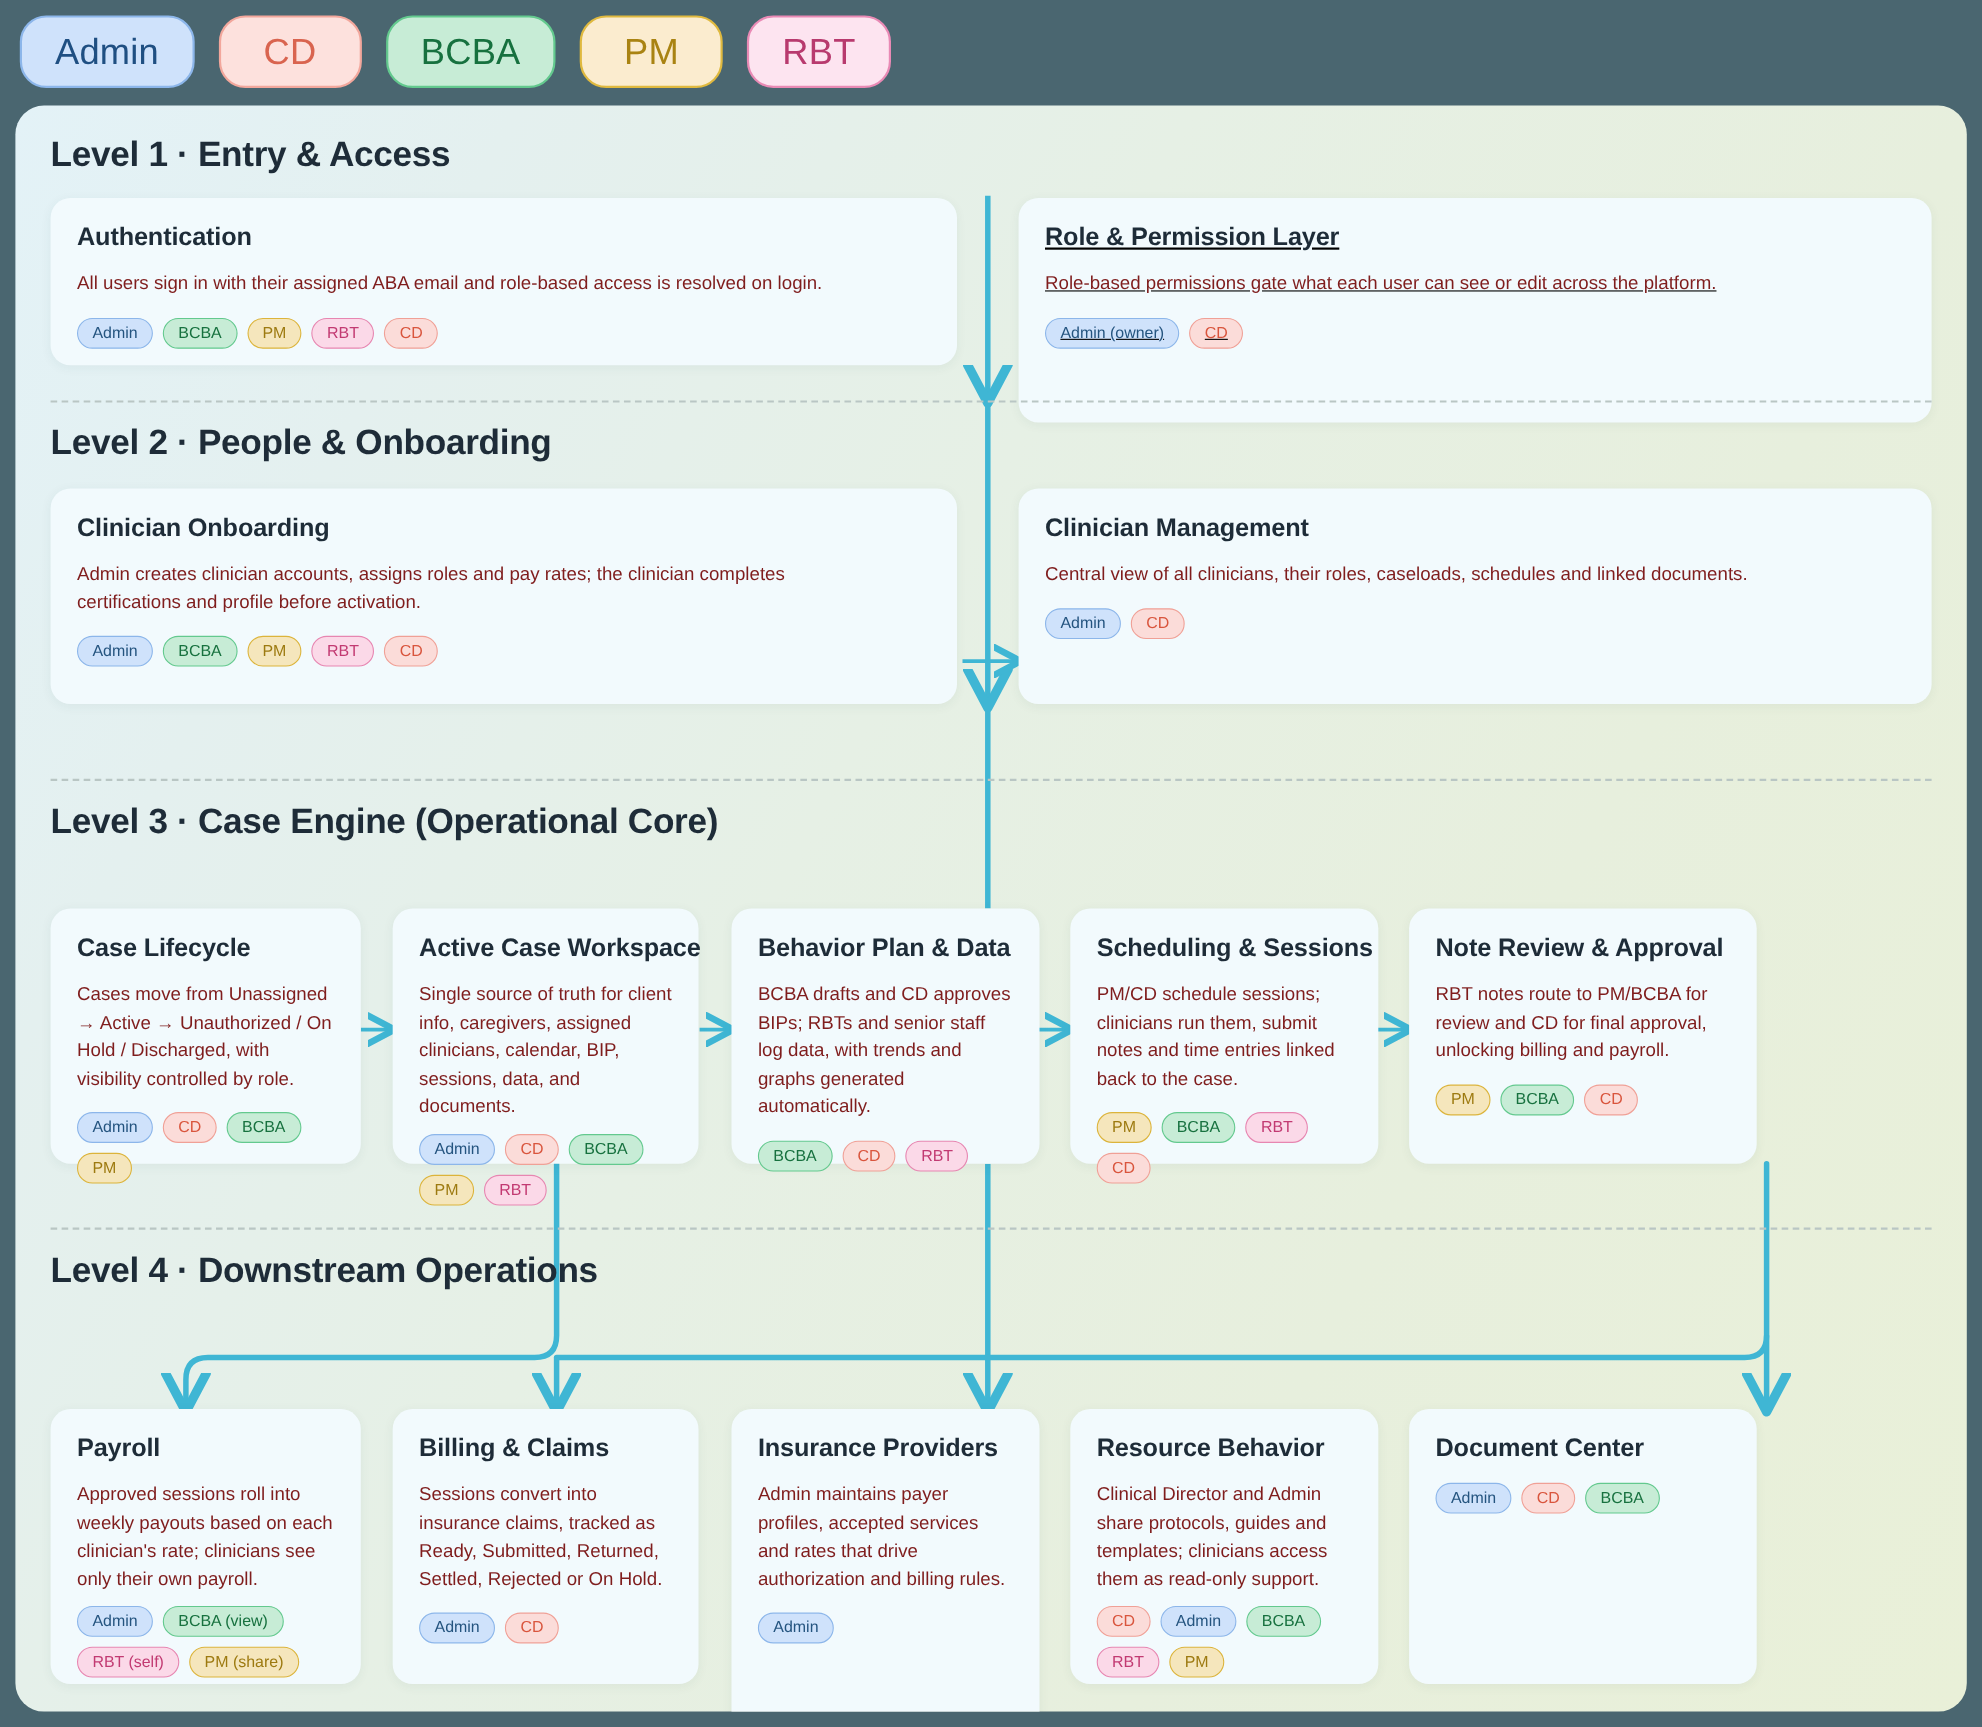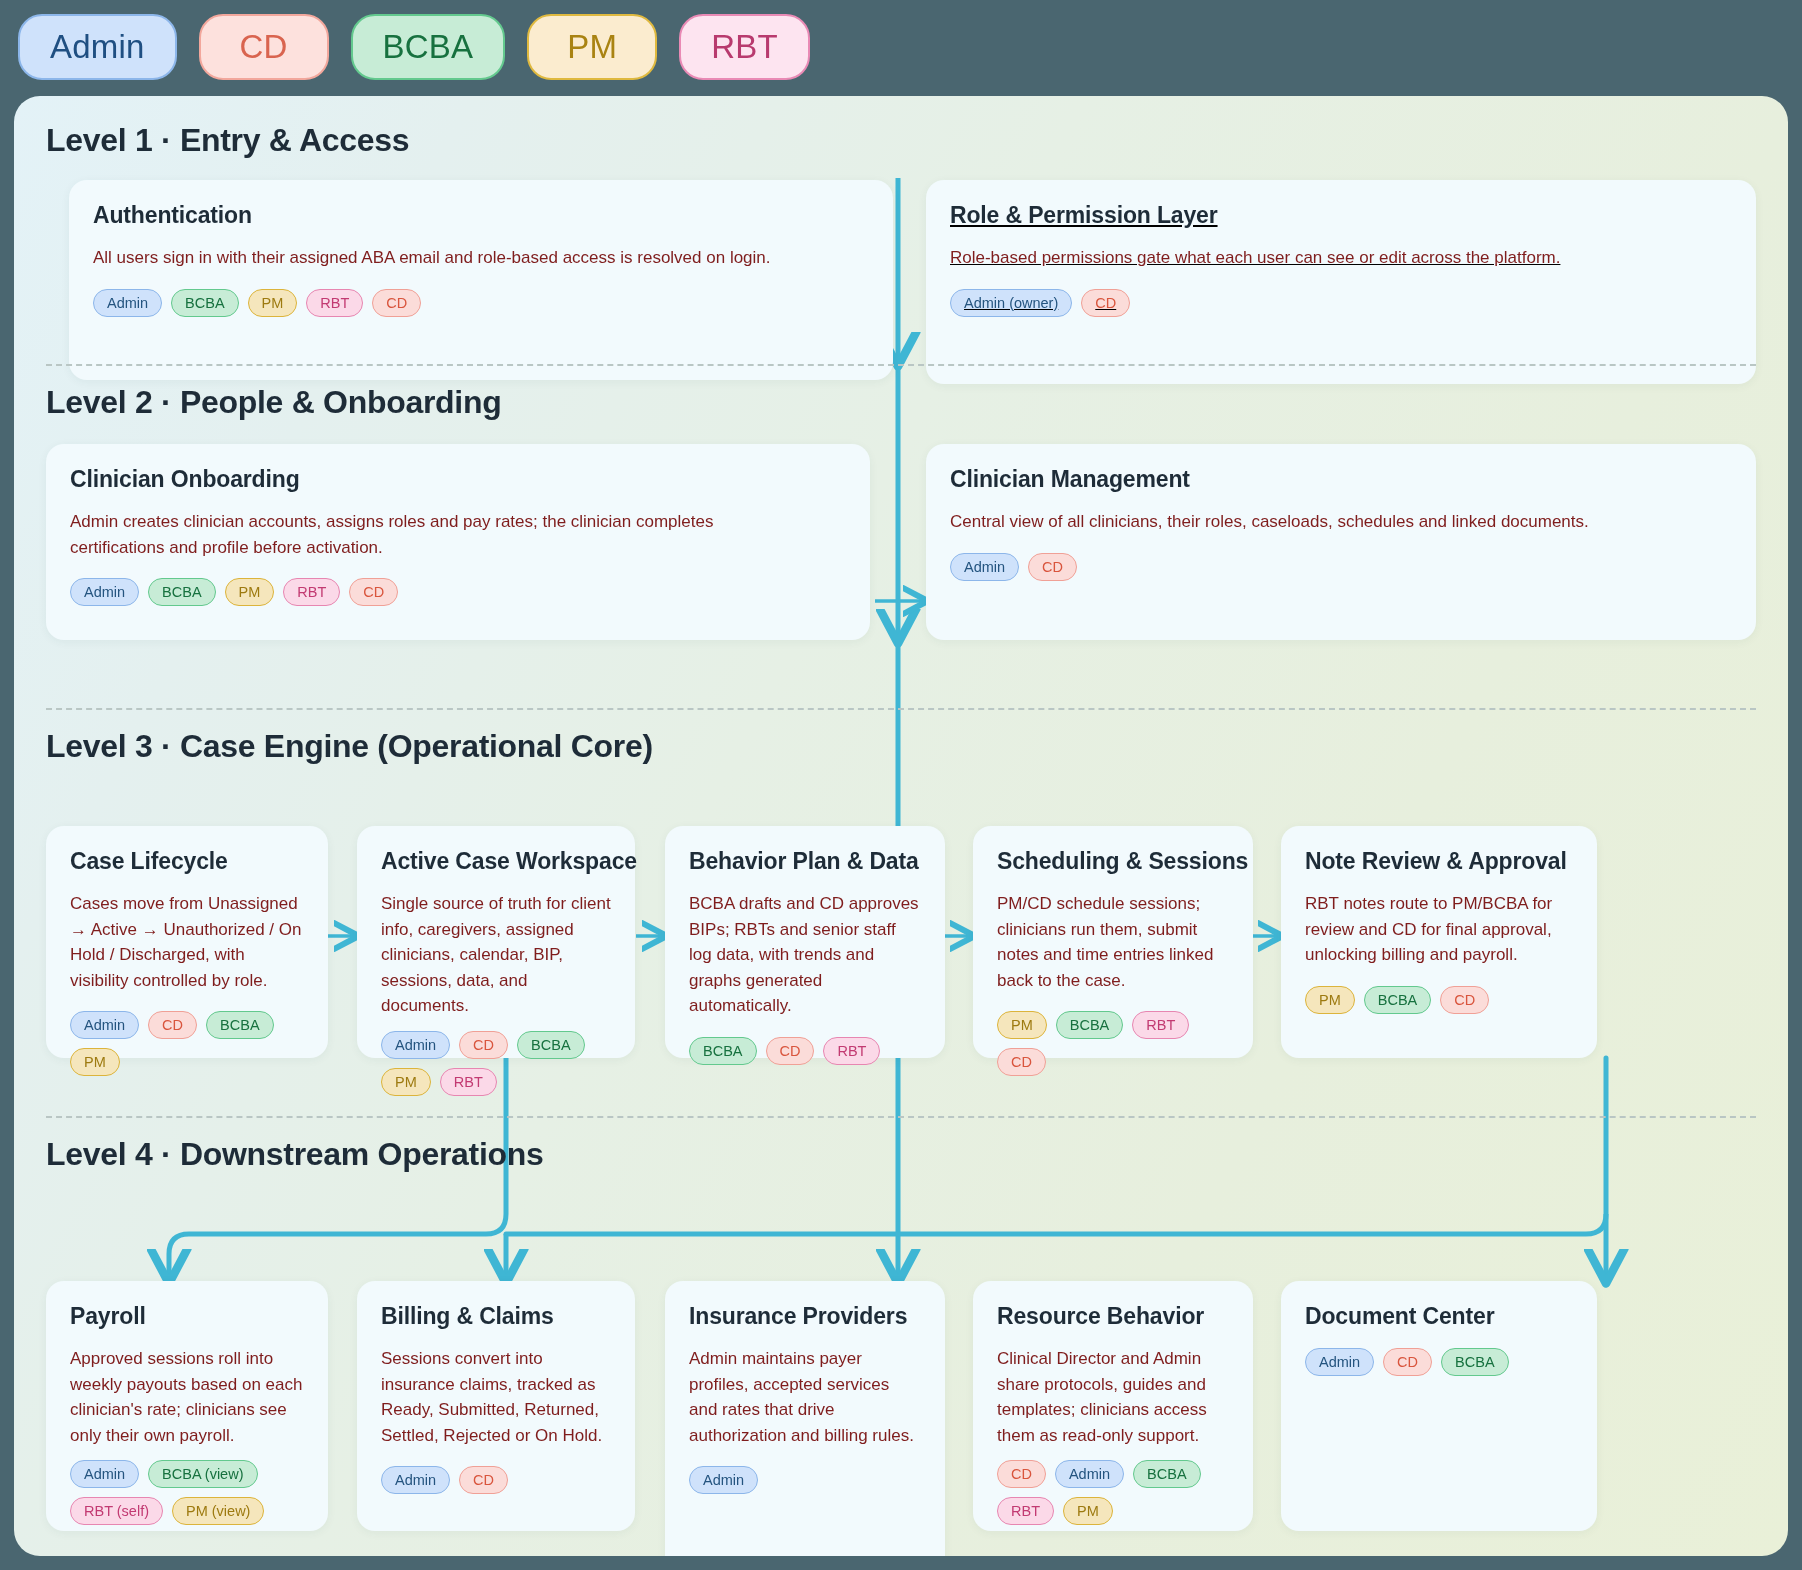--- a/index.html
+++ b/index.html
@@ -168,21 +168,21 @@
 
       <path d="M492,962 L492,1118 Q492,1138 472,1138 L175,1138 Q155,1138 155,1158 L155,1185" stroke="#3fb6d4" stroke-width="5" fill="none" stroke-linecap="round" marker-end="url(#ah)"></path>
       <path d="M884,962 L884,1185" stroke="#3fb6d4" stroke-width="5" fill="none" marker-end="url(#ah)"></path>
       <path d="M1592,962 L1592,1118 Q1592,1138 1572,1138 L1480,1138 L492,1138" stroke="#3fb6d4" stroke-width="5" fill="none" stroke-linecap="round"></path>
       <path d="M492,1138 L492,1185" stroke="#3fb6d4" stroke-width="5" fill="none" marker-end="url(#ah)"></path>
       <path d="M1592,1118 L1592,1185" stroke="#3fb6d4" stroke-width="5" fill="none" marker-end="url(#ah)"></path>
     </svg>
 
     <div class="level-title" style="left:32px; top:26px;">Level 1 · Entry &amp; Access</div>
 
-    <div class="card" style="left:32px; top:84px; width:824px; height:200px;margin-left:23px;">
+    <div class="card" style="left:32px; top:84px; width:824px; height:152px;">
       <div class="card-title">Authentication</div>
       <div class="card-desc">All users sign in with their assigned ABA email and role-based access is resolved on login.</div>
       <div class="pill-row">
         <span class="pill p-admin">Admin</span>
         <span class="pill p-bcba">BCBA</span>
         <span class="pill p-pm">PM</span>
         <span class="pill p-rbt">RBT</span>
         <span class="pill p-cd">CD</span>
       </div>
     </div>
@@ -283,21 +283,21 @@
 
     <div class="level-title" style="left:32px; top:1040px;">Level 4 · Downstream Operations</div>
 
     <div class="card" style="left:32px; top:1185px; width:282px; height:250px;">
       <div class="card-title">Payroll</div>
       <div class="card-desc">Approved sessions roll into weekly payouts based on each clinician's rate; clinicians see only their own payroll.</div>
       <div class="pill-row" style="margin-top:12px;">
         <span class="pill p-admin">Admin</span>
         <span class="pill p-bcba">BCBA (view)</span>
         <span class="pill p-rbt">RBT (self)</span>
-        <span class="pill p-pm">PM (view)</span>
+        <span class="pill p-pm">PM (share)</span>
       </div>
     </div>
 
     <div class="card" style="left:343px; top:1185px; width:278px; height:250px;">
       <div class="card-title">Billing &amp; Claims</div>
       <div class="card-desc">Sessions convert into insurance claims, tracked as Ready, Submitted, Returned, Settled, Rejected or On Hold.</div>
       <div class="pill-row">
         <span class="pill p-admin">Admin</span>
         <span class="pill p-cd">CD</span>
       </div>

